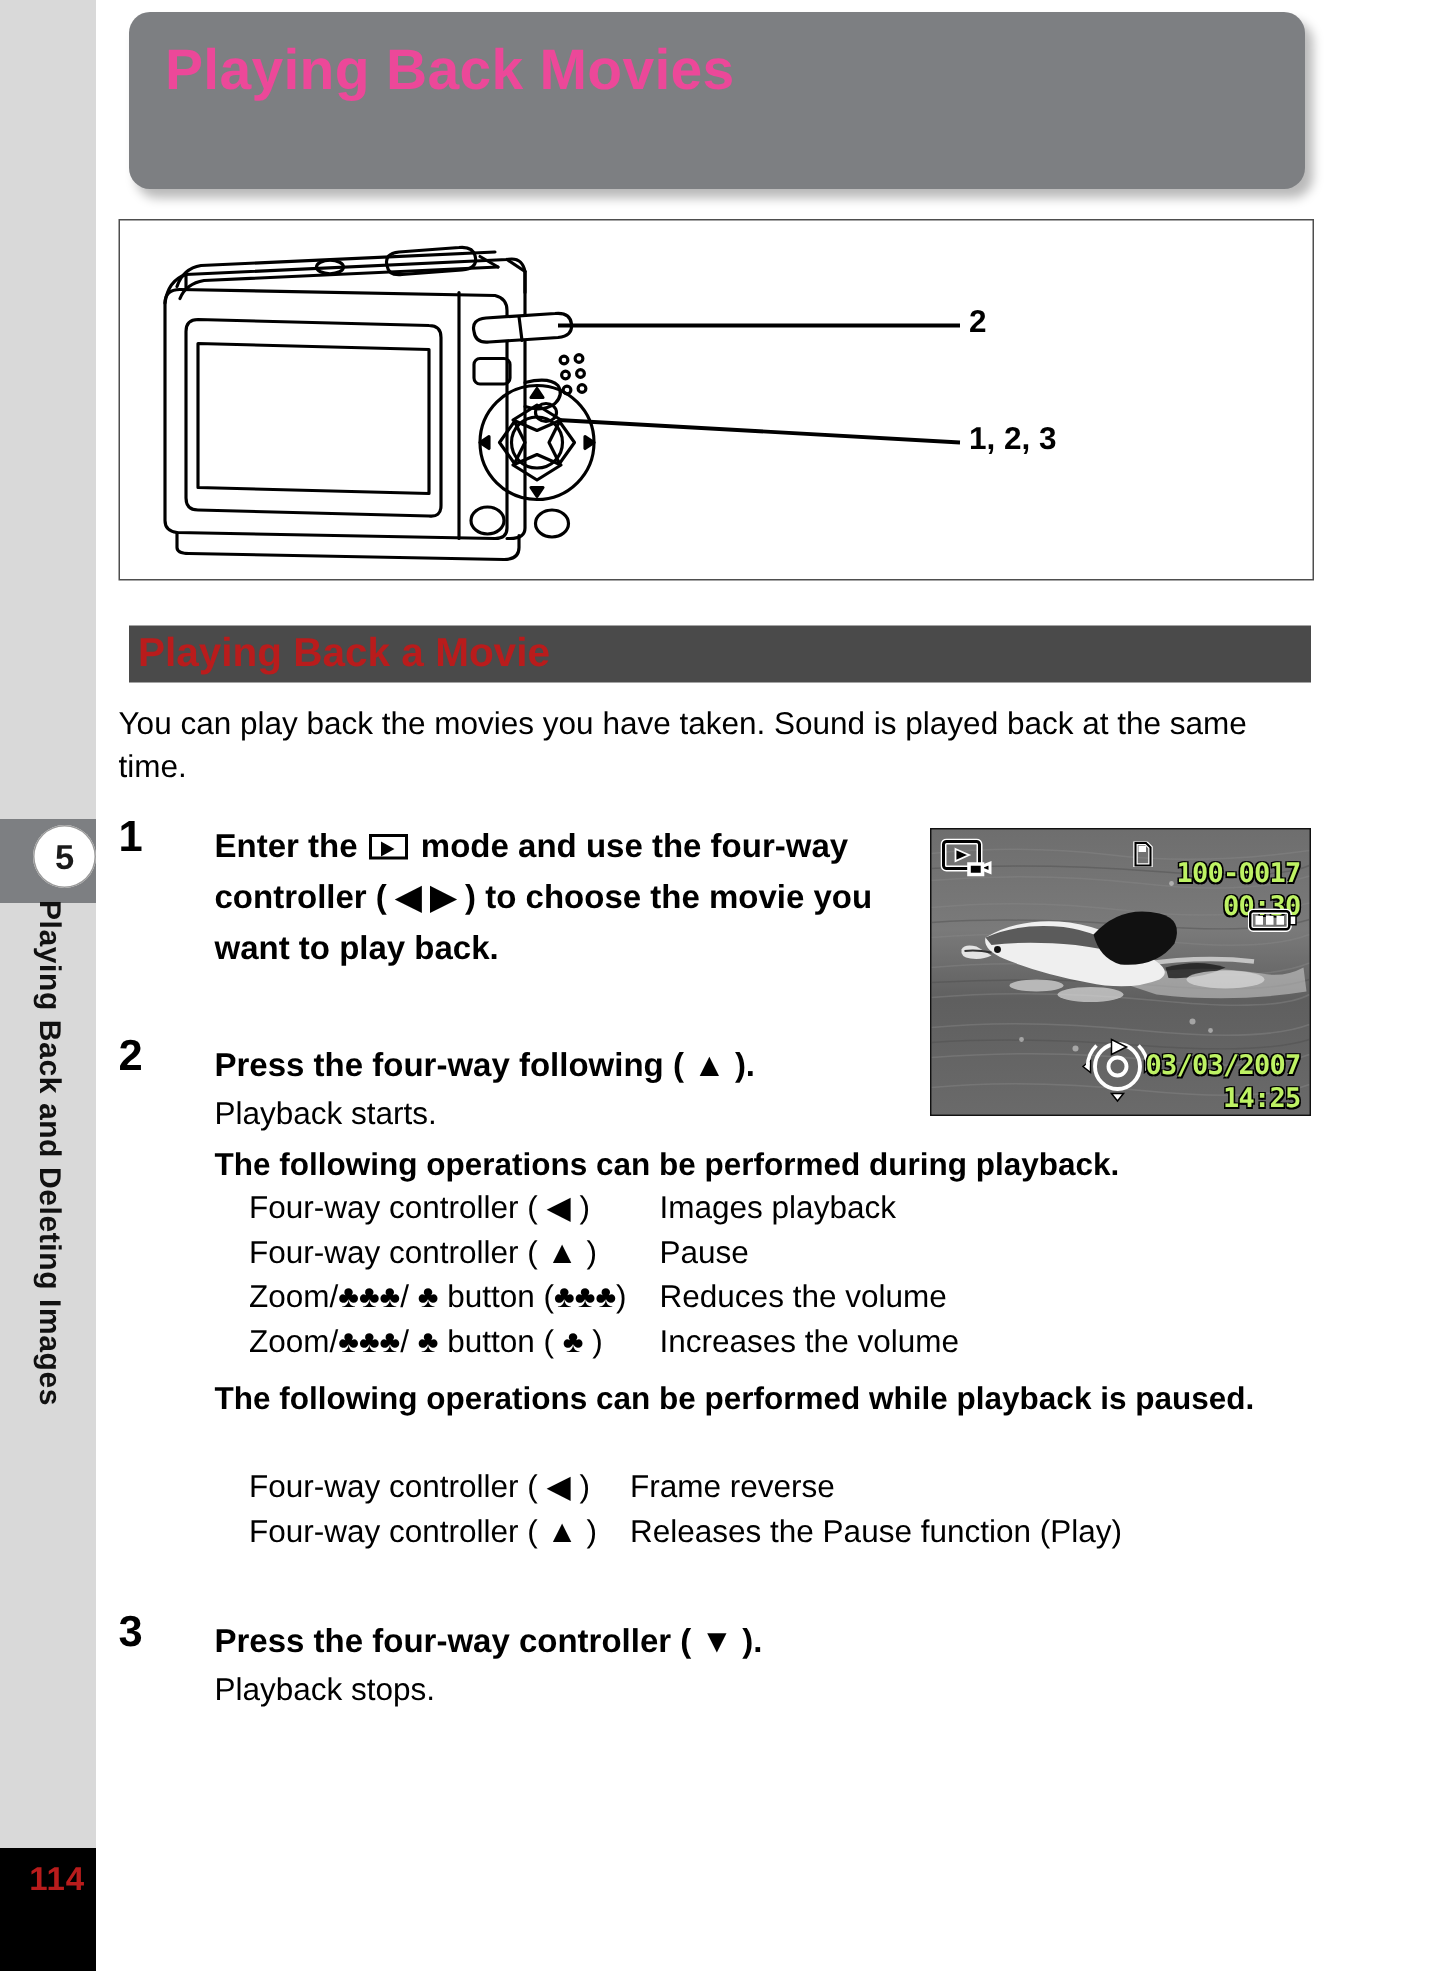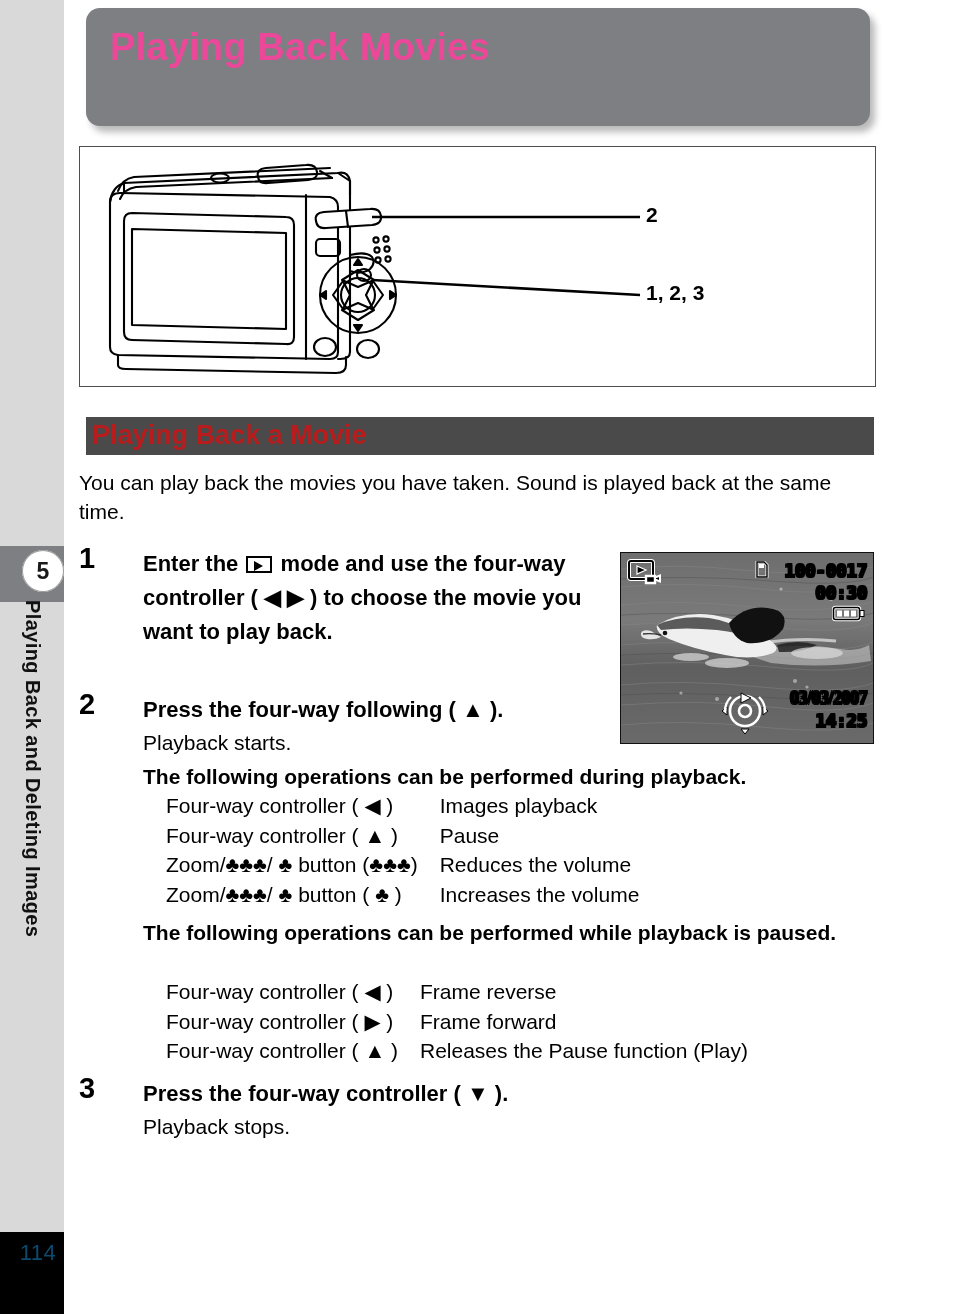--- a/index.html
+++ b/index.html
@@ -70,23 +70,23 @@
     position: absolute;
     left: 0; top: 1232px;
     width: 64px; height: 82px;
     background: #000000;
   }
   #page-number {
     position: absolute;
     left: 0; top: 1240px;
     width: 76px;
     text-align: center;
-    color: #0c4a6e;
+    color: #b91c1c;
     font-size: 22px;
-    font-weight: normal;
+    font-weight: bold;
     letter-spacing: 0.5px;
   }
 
   
   #page-header {
     position: absolute;
     left: 86px; top: 8px;
     width: 784px; height: 118px;
     background: #7d7f82;
     border-radius: 14px;
@@ -203,27 +203,28 @@
     width: 252px; height: 190px;
     border: 1px solid #111;
     overflow: hidden;
     background: #6b6b6b;
   }
   #lcd-photo { position: absolute; inset: 0; }
   .lcd-text {
     position: absolute;
     font-family: "DejaVu Sans Mono", monospace;
     font-weight: bold;
-    color: #000000;
+    color: #bef264;
     text-shadow: 1px 1px 0 #000, -1px 1px 0 #000, 1px -1px 0 #000, -1px -1px 0 #000;
     letter-spacing: -0.5px;
+    margin-top: 12px;
   }
   #lcd-filenum { right: 6px; top: 7px; font-size: 18px; }
   #lcd-duration { right: 6px; top: 29px; font-size: 18px; }
-  #lcd-date { right: 6px; top: 135px; font-size: 18px; font-family: Liberation Serif, serif; }
+  #lcd-date { right: 6px; top: 135px; font-size: 18px; }
   #lcd-time { right: 6px; top: 157px; font-size: 18px; }
 
   .playmode-box {
     display: inline-block;
     border: 2.4px solid #000;
     width: 26px; height: 17px;
     position: relative;
     vertical-align: -2px;
     margin: 0 2px;
     box-sizing: border-box;
@@ -465,24 +466,20 @@
 
 <div class="bold-line" style="top:918px; width:715px;">The following operations can be performed while playback is paused.</div>
 
 <table class="op-table" style="top:977px;">
   <tbody>
     <tr>
       <td class="op-key">Four-way controller ( ◀ )</td>
       <td>Frame reverse</td>
     </tr>
     <tr>
-      <td class="op-key">Four-way controller ( ▶ )</td>
-      <td>Frame forward</td>
-    </tr>
-    <tr>
       <td class="op-key">Four-way controller ( ▲ )</td>
       <td>Releases the Pause function (Play)</td>
     </tr>
   </tbody>
 </table>
 
 <div class="step" style="top:1072px;">
   <div class="step-num">3</div>
   <div class="step-text" style="width:540px;">Press the four-way controller ( ▼ ).</div>
 </div>

